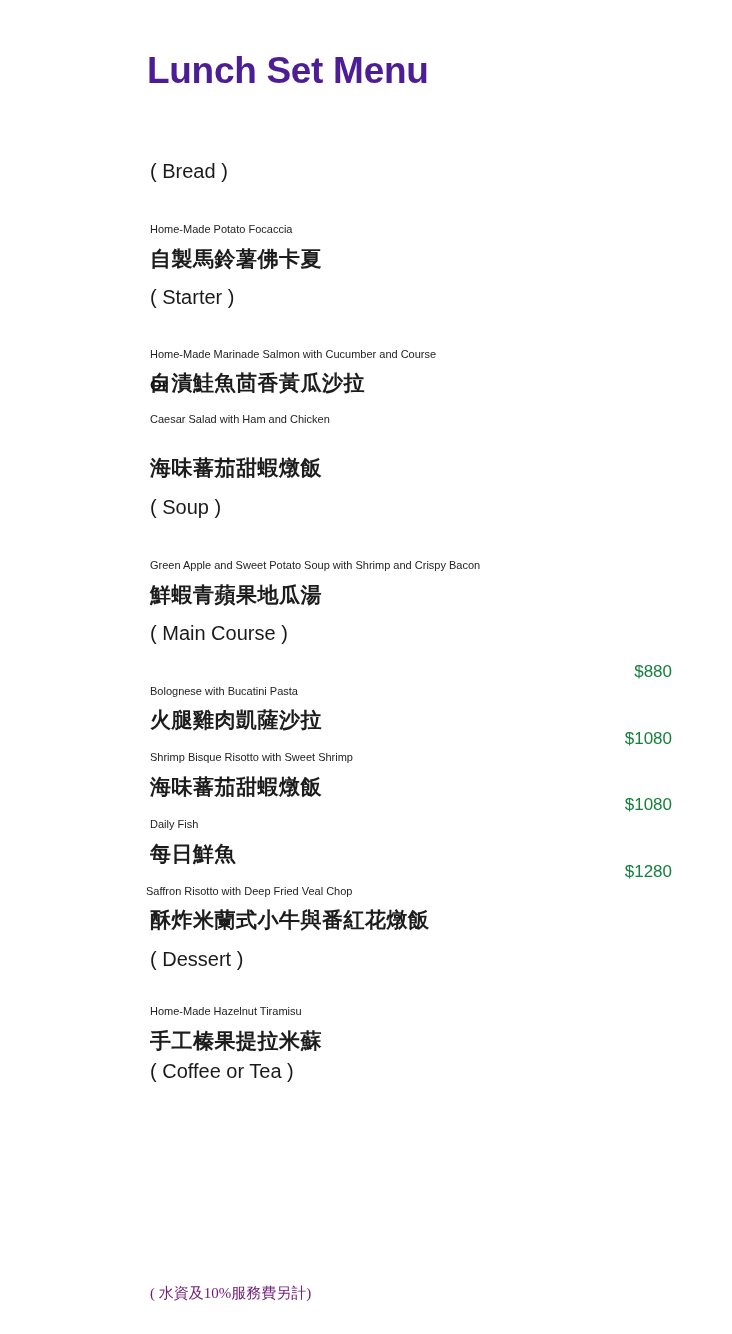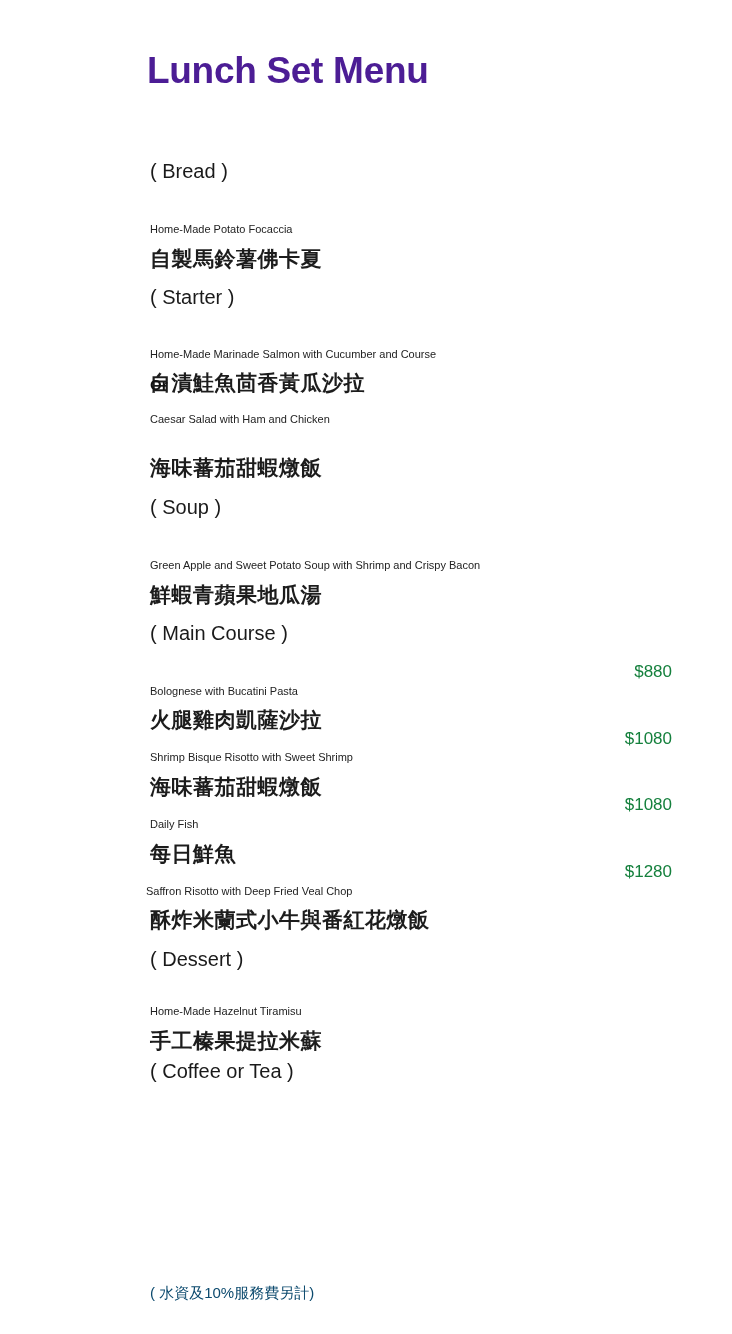--- a/index.html
+++ b/index.html
@@ -10,21 +10,21 @@
   .title {
     position: absolute; left: 147px; top: 50px;
     font-size: 37px; font-weight: bold; letter-spacing: -0.3px; color: #4c1d95;
   }
   .abs { position: absolute; left: 150px; }
   .section-head { font-size: 20px; font-weight: normal; color: #1a1a1a; }
   .zh { font-size: 21px; font-family: "DejaVu Sans", sans-serif; font-weight: bold; color: #1c1c1c; letter-spacing: 0.5px; margin-top: 48px; }
   .en { font-size: 11px; color: #222; }
   .or { font-size: 15px; font-weight: bold; color: #111; }
   .price { position: absolute; right: 60px; font-size: 17px; color: #15803d; text-align: center; }
-  .footnote { position: absolute; left: 150px; top: 1284px; font-size: 15px; font-family: Liberation Sans, sans-serif; color: #0c4a6e; }
+  .footnote { position: absolute; left: 150px; top: 1284px; font-size: 15px; font-family: Liberation Serif, serif; color: #701a75; }
 </style>
 </head>
 <body>
 
 <div class="title">Lunch Set Menu</div>
 
 <div class="abs section-head" style="top:160px">( Bread )</div>
 <div class="abs zh" style="top:197px">自製馬鈴薯佛卡夏</div>
 <div class="abs en" style="top:223px">Home-Made Potato Focaccia</div>
 

